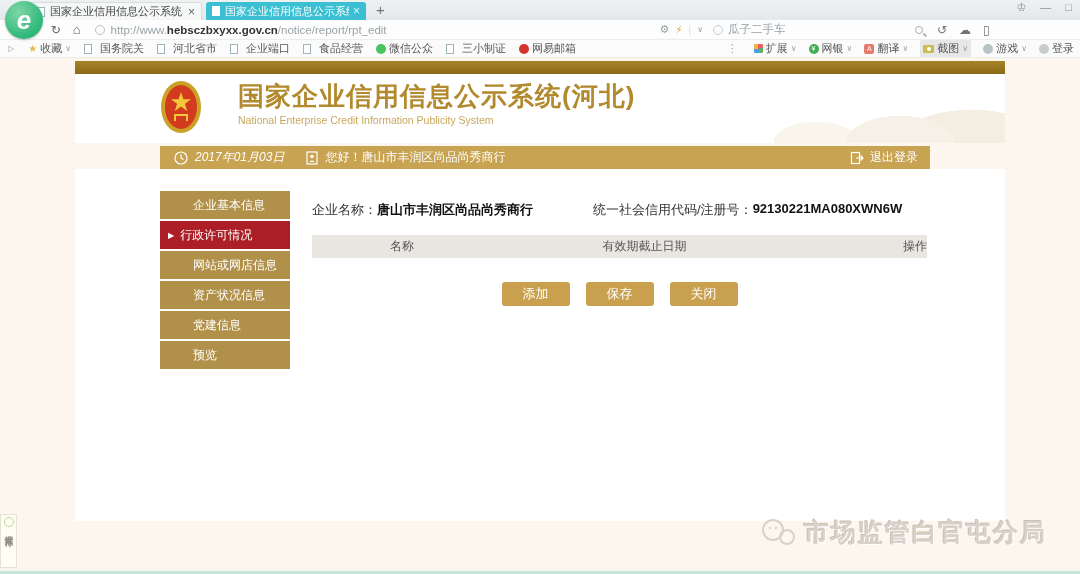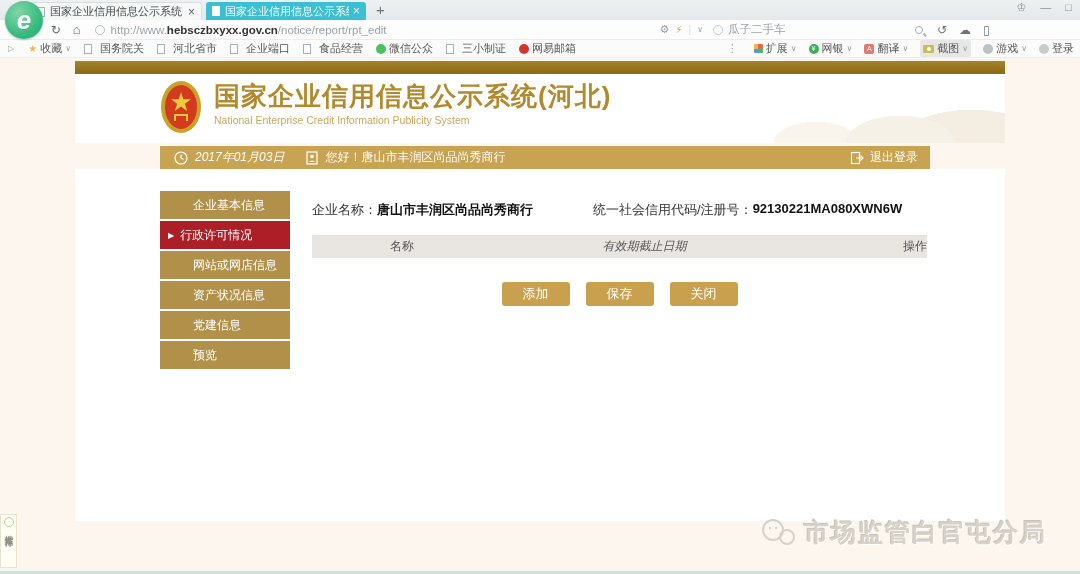--- a/index.html
+++ b/index.html
@@ -64,21 +64,21 @@
 
   
   .viewport { position:absolute; left:0; top:58px; width:1080px; height:513px; background:#fcf6ef; }
   .page { position:absolute; left:75px; top:3px; width:930px; }
   .goldbar { height:13px; background:linear-gradient(#a5832a,#8a6a15); }
   .pageheader { position:relative; height:69px; background:#fff; overflow:hidden; }
   .header-art { position:absolute; right:0; top:0; width:420px; height:69px; opacity:.35;
     background:radial-gradient(90px 45px at 75% 100%, #e8d9bd 0 60%, transparent 61%),
                radial-gradient(120px 55px at 92% 100%, #e0ceab 0 60%, transparent 61%),
                radial-gradient(70px 35px at 55% 100%, #efe3cc 0 60%, transparent 61%); }
-  .brand { position:absolute; left:85px; top:6px; display:flex; align-items:flex-start; }
+  .brand { position:absolute; left:85px; top:6px; display:flex; align-items:flex-start;gap:24px; }
   .brand-text { margin-left:12px; }
   .brand-title { font-size:26px; font-weight:bold; color:#b2892d; letter-spacing:1px; line-height:32px; }
   .brand-sub { font-size:10.5px; color:#c8a75c; margin-top:2px; }
 
   .datebar { margin:3px 0 0 85px; width:770px; height:23px; background:#c8a351; display:flex; align-items:center; color:#fff; font-size:12px; }
   .db-ico { margin-left:14px; display:flex; align-items:center; }
   .db-date { margin-left:7px;font-style:italic; }
   .db-user-ico { margin-left:22px; display:flex; align-items:center; }
   .db-greet { margin-left:7px; }
   .db-logout { margin-left:auto; margin-right:12px; display:flex; align-items:center; gap:6px; }
@@ -89,21 +89,21 @@
   .side-item.active { background:#ac1f27; padding-left:8px; }
   .side-arrow { font-size:8px; margin-right:6px; }
 
   .mainpanel { flex:1; position:relative; padding:32px 0 0 22px; }
   .info-row { font-size:13px; color:#333; display:flex; }
   .info-name { font-weight:bold; color:#111; }
   .info-code-label { margin-left:60px; }
   .info-code { font-weight:bold; color:#111; }
   .tbl-head { margin-top:16px; width:615px; height:23px; background:#e9e6e2; display:flex; align-items:center; font-size:12px; color:#555; }
   .th-name { width:180px; text-align:center; }
-  .th-date { flex:1; text-align:center;font-style:italic; }
+  .th-date { flex:1; text-align:center; }
   .th-op { width:130px; text-align:right; }
   .btn-row { margin-top:24px; width:615px; display:flex; justify-content:center; gap:16px; }
   .gold-btn { width:68px; height:24px; background:#c8a04e; border:none; border-radius:3px; color:#fff; font-size:13px; font-family:inherit; }
 
   
   .watermark { position:absolute; right:33px; bottom:22px; display:flex; align-items:center; gap:6px; }
   .wm-text { font-size:25px; font-weight:bold; color:#d8d1c8; letter-spacing:2px; text-shadow:1px 1px 0 #ffffff, -1px -1px 0 #c9c2b8; }
   .side-widget { position:absolute; left:0; bottom:3px; width:17px; height:54px; background:#fffdf4; border:1px solid #e7e2d2; display:flex; flex-direction:column; align-items:center; }
   .sw-circle { width:10px; height:10px; border:1.5px solid #b9d89a; border-radius:50%; margin:2px 0 1px; }
   .sw-text { writing-mode:vertical-rl; font-size:9px; color:#8a8a80; letter-spacing:1px; }

